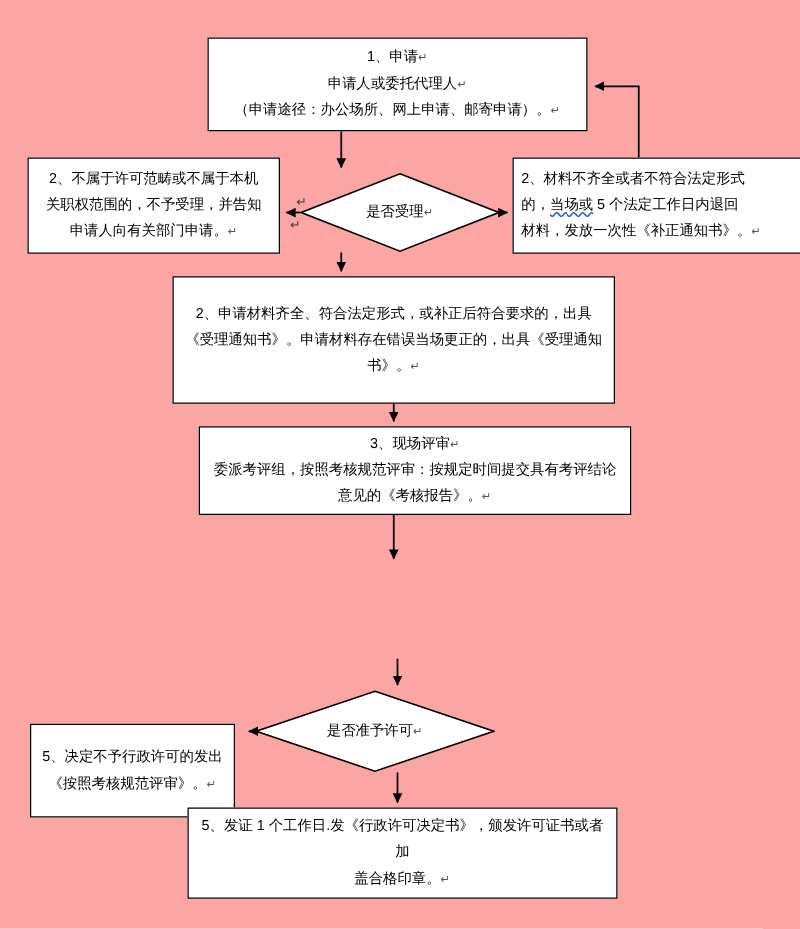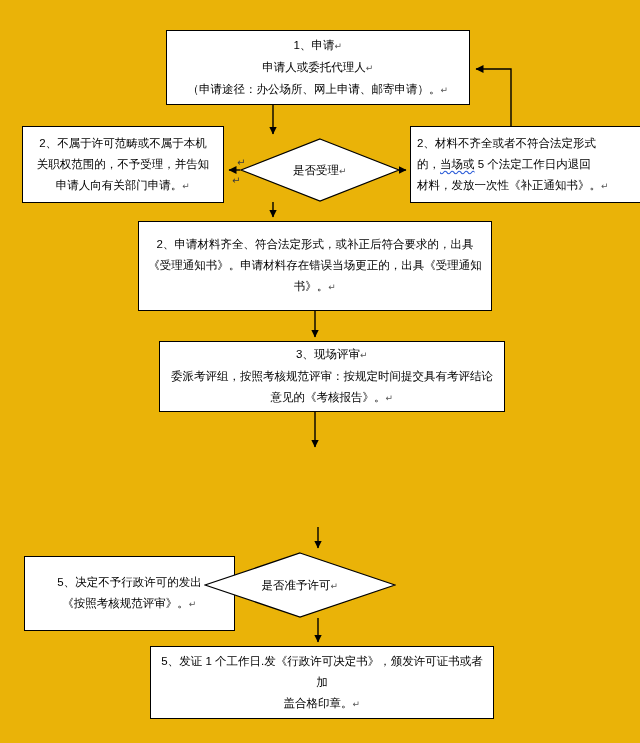--- a/index.html
+++ b/index.html
@@ -7,21 +7,21 @@
     padding: 0;
     background: #ffffff;
   }
   body {
     font-family: "Liberation Sans", "DejaVu Sans", sans-serif;
   }
   #canvas {
     position: relative;
     width: 640px;
     height: 743px;
-    background: #eab308;
+    background: #fca5a5;
     overflow: hidden;
   }
   .node {
     position: absolute;
     box-sizing: border-box;
     border: 1px solid #000000;
     background: #ffffff;
     display: flex;
     align-items: center;
     justify-content: center;
@@ -160,30 +160,30 @@
     <span class="dlabel"><span>是否受理</span><span class="mark-end">↵</span></span>
   </div>
 
   <span class="pilcrow" style="left:237px; top:158px;">↵</span>
   <span class="pilcrow" style="left:232px; top:176px;">↵</span>
 
   <div class="node" style="left:410px; top:126px; width:244px; height:77px;">
     <span class="txt left-al"><span>2、材料不齐全或者不符合法定形式</span><br><span>的，</span><span class="wavy-blue">当场或</span><span> 5 个法定工作日内退回</span><br><span>材料，发放一次性《补正通知书》。</span><span class="mark-end">↵</span></span>
   </div>
 
-  <div class="node" style="left:138px; top:221px; width:354px; height:90px;">
+  <div class="node" style="left:138px; top:221px; width:354px; height:102px;">
     <span class="txt"><span>2、申请材料齐全、符合法定形式，或补正后符合要求的，出具</span><br><span>《受理通知书》。申请材料存在错误当场更正的，出具《受理通知</span><br><span>书》。</span><span class="mark-end">↵</span></span>
   </div>
 
   <div class="node" style="left:159px; top:341px; width:346px; height:71px;">
     <span class="txt"><span>3、现场评审</span><span class="mark-end">↵</span><br><span>委派考评组，按照考核规范评审：按规定时间提交具有考评结论</span><br><span>意见的《考核报告》。</span><span class="mark-end">↵</span></span>
   </div>
 
 
-  <div class="node" style="left:24px; top:556px; width:211px; height:75px;">
+  <div class="node" style="left:24px; top:579px; width:164px; height:75px;">
     <span class="txt"><span>5、决定不予行政许可的发出</span><br><span>《按照考核规范评审》。</span><span class="mark-end">↵</span></span>
   </div>
 
   <div class="diamond" style="left:204px; top:552px; width:192px; height:66px;">
     <svg width="192" height="66" viewBox="0 0 192 66" xmlns="http://www.w3.org/2000/svg">
       <polygon points="96,1 191,33 96,65 1,33" fill="#ffffff" stroke="#000000" stroke-width="1.3"></polygon>
     </svg>
     <span class="dlabel"><span>是否准予许可</span><span class="mark-end">↵</span></span>
   </div>
 

